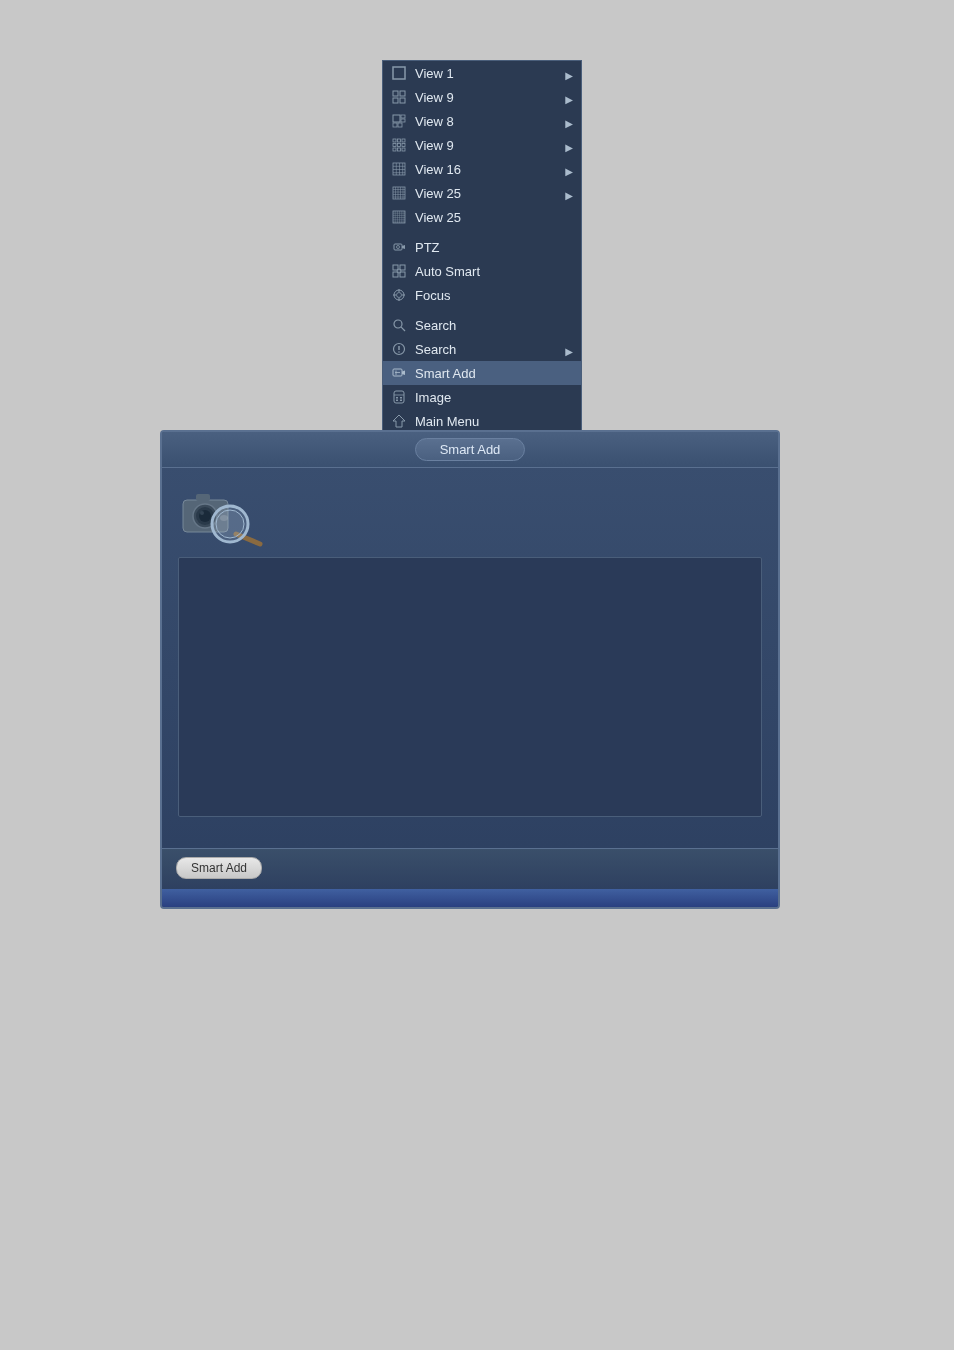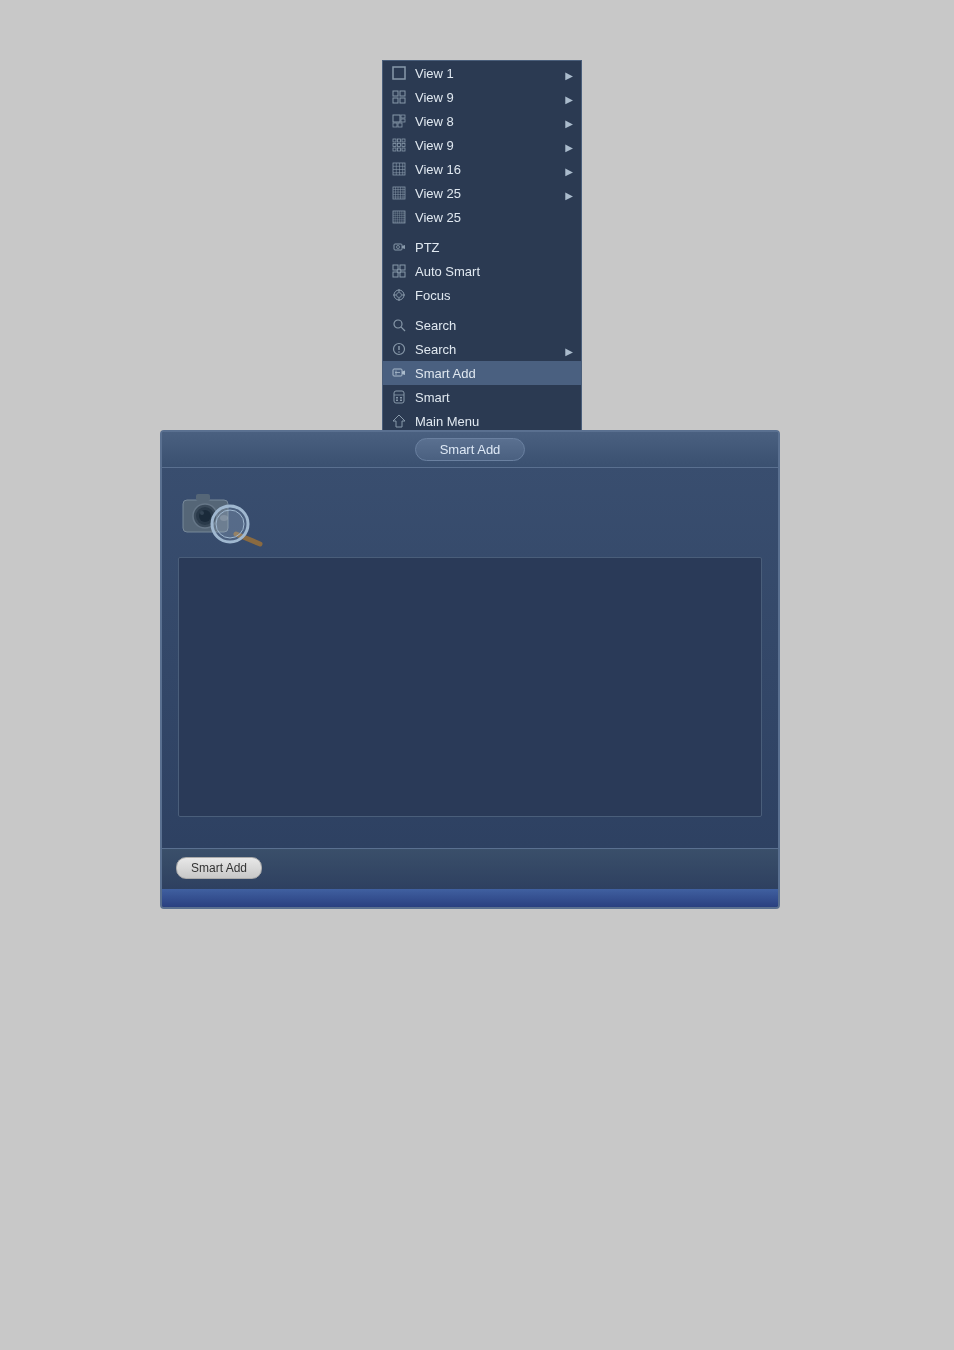--- a/index.html
+++ b/index.html
@@ -324,21 +324,21 @@
     <span class="icon">
       <svg width="14" height="14" viewBox="0 0 14 14">
         <rect x="2" y="1" width="10" height="12" rx="2" fill="none" stroke="#8899aa" stroke-width="1"></rect>
         <line x1="2" y1="5" x2="12" y2="5" stroke="#8899aa" stroke-width="0.8"></line>
         <rect x="4" y="7" width="2" height="1.5" rx="0.3" fill="#8899aa"></rect>
         <rect x="8" y="7" width="2" height="1.5" rx="0.3" fill="#8899aa"></rect>
         <rect x="4" y="9.5" width="2" height="1.5" rx="0.3" fill="#8899aa"></rect>
         <rect x="8" y="9.5" width="2" height="1.5" rx="0.3" fill="#8899aa"></rect>
       </svg>
     </span>
-    <span>Smart</span>
+    <span>Image</span>
   </div>
 
   <div class="menu-item">
     <span class="icon">
       <svg width="14" height="14" viewBox="0 0 14 14">
         <polygon points="7,1 13,7 10,7 10,13 4,13 4,7 1,7" fill="none" stroke="#8899aa" stroke-width="1"></polygon>
       </svg>
     </span>
     <span>Main Menu</span>
   </div>

